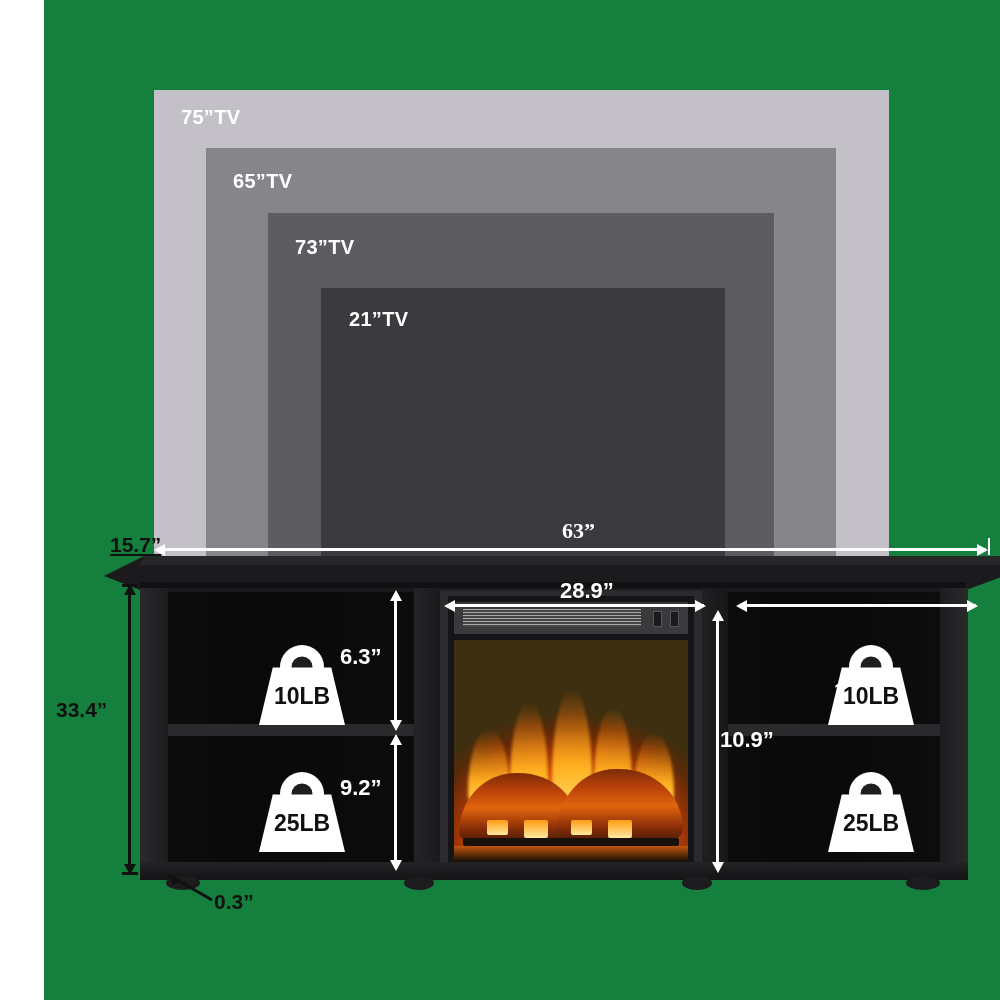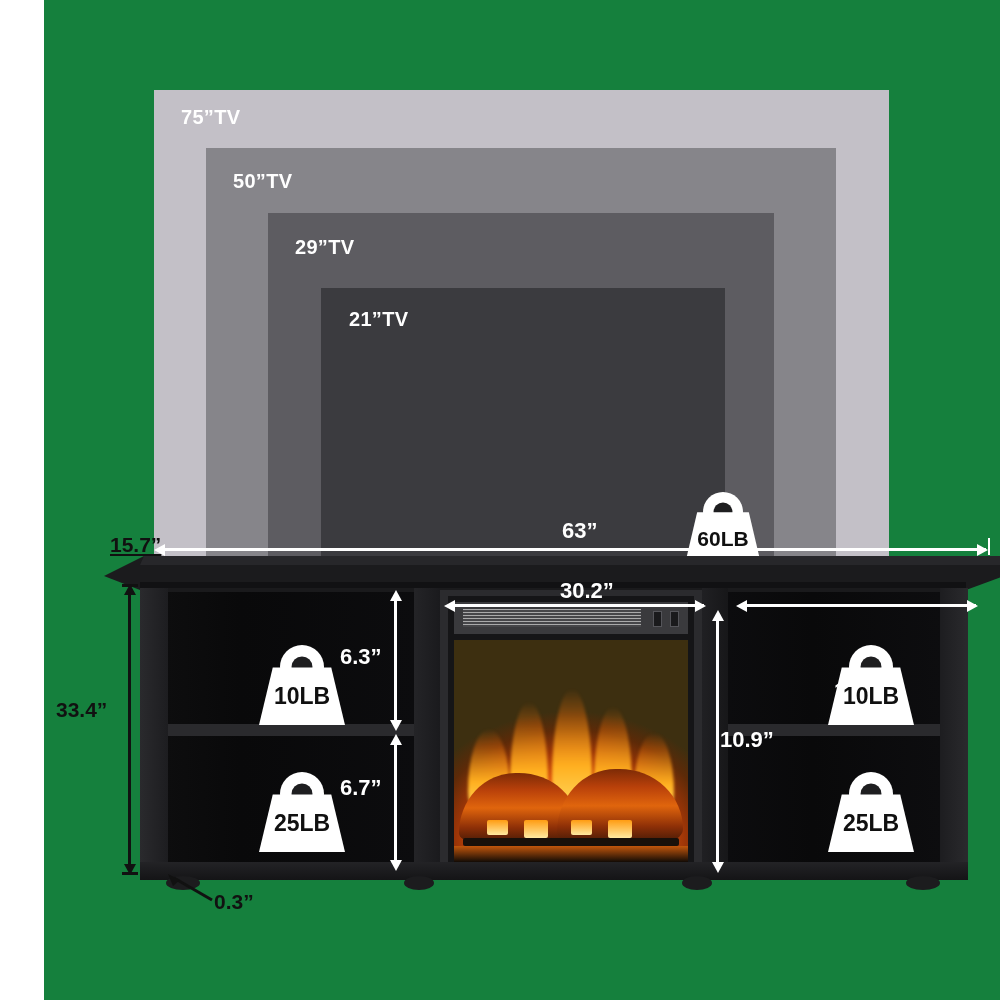--- a/index.html
+++ b/index.html
@@ -68,42 +68,34 @@
 </style>
 </head>
 <body>
 
 <div id="stage">
 
   <div class="tv" style="left:110px;top:90px;width:735px;height:468px;background:#c3c0c7;"></div>
   <div class="tv-label" style="left:137px;top:106px;font-size:20px;">75”TV</div>
 
   <div class="tv" style="left:162px;top:148px;width:630px;height:410px;background:#86858a;"></div>
-  <div class="tv-label" style="left:189px;top:170px;font-size:20px;">50”TV</div>
+  <div class="tv-label" style="left:189px;top:170px;font-size:20px;">65”TV</div>
 
   <div class="tv" style="left:224px;top:213px;width:506px;height:345px;background:#5d5c61;"></div>
-  <div class="tv-label" style="left:251px;top:236px;font-size:20px;">29”TV</div>
+  <div class="tv-label" style="left:251px;top:236px;font-size:20px;">73”TV</div>
 
   <div class="tv" style="left:277px;top:288px;width:404px;height:270px;background:#3b3b3f;"></div>
   <div class="tv-label" style="left:305px;top:308px;font-size:20px;">21”TV</div>
 
-  <div class="lbl w" style="left:518px;top:518px;font-size:22px;">63”</div>
+  <div class="lbl w" style="left:518px;top:518px;font-size:22px;font-family:Liberation Serif, serif;">63”</div>
   <div class="dimline" style="left:118px;top:548px;width:824px;height:3px;"></div>
   <div class="arrowhead ah-l" style="left:110px;top:543.5px;"></div>
   <div class="arrowhead ah-r" style="left:933px;top:543.5px;"></div>
   <div class="tick" style="left:944px;top:538px;height:17px;"></div>
 
-  <div class="weight" style="left:641px;top:492px;width:76px;height:72px;">
-    <div class="ring" style="width:40px;height:40px;">
-        <i style="width:19px;height:19px;"></i>
-      </div>
-    <div class="body">
-      <span style="font-size:21px;">60LB</span>
-    </div>
-  </div>
 
   <div class="lbl d" style="left:66px;top:533px;font-size:21px;text-decoration:underline;">15.7”</div>
   <div style="position:absolute;left:88px;top:558px;width:34px;height:26px;">
     <svg width="34" height="26" viewBox="0 0 34 26">
       <line x1="3" y1="23" x2="31" y2="3" stroke="#111" stroke-width="3"></line>
       <polygon points="0,26 10,22 4,16" fill="#111"></polygon>
       <polygon points="34,0 24,4 30,10" fill="#111"></polygon>
     </svg>
   </div>
 
@@ -190,26 +182,26 @@
       <line x1="6" y1="6" x2="44" y2="28" stroke="#111" stroke-width="3"></line>
       <polygon points="0,2 12,8 5,14" fill="#111"></polygon>
     </svg>
   </div>
 
   <div class="lbl w" style="left:296px;top:644px;font-size:22px;">6.3”</div>
   <div class="dimline" style="left:350px;top:600px;width:3px;height:122px;"></div>
   <div class="arrowhead ah-u" style="left:345.5px;top:590px;"></div>
   <div class="arrowhead ah-d" style="left:345.5px;top:720px;"></div>
 
-  <div class="lbl w" style="left:296px;top:775px;font-size:22px;">6.7”</div>
+  <div class="lbl w" style="left:296px;top:775px;font-size:22px;">9.2”</div>
   <div class="dimline" style="left:350px;top:744px;width:3px;height:118px;"></div>
   <div class="arrowhead ah-u" style="left:345.5px;top:734px;"></div>
   <div class="arrowhead ah-d" style="left:345.5px;top:860px;"></div>
 
-  <div class="lbl w" style="left:516px;top:578px;font-size:22px;">30.2”</div>
+  <div class="lbl w" style="left:516px;top:578px;font-size:22px;">28.9”</div>
   <div class="dimline" style="left:408px;top:604px;width:252px;height:3px;"></div>
   <div class="arrowhead ah-l" style="left:400px;top:599.5px;"></div>
   <div class="arrowhead ah-r" style="left:651px;top:599.5px;"></div>
 
   <div class="lbl w" style="left:676px;top:727px;font-size:22px;">10.9”</div>
   <div class="dimline" style="left:672px;top:620px;width:3px;height:244px;"></div>
   <div class="arrowhead ah-u" style="left:667.5px;top:610px;"></div>
   <div class="arrowhead ah-d" style="left:667.5px;top:862px;"></div>
 
   <div class="lbl w" style="left:790px;top:678px;font-size:22px;">16.8”</div>

